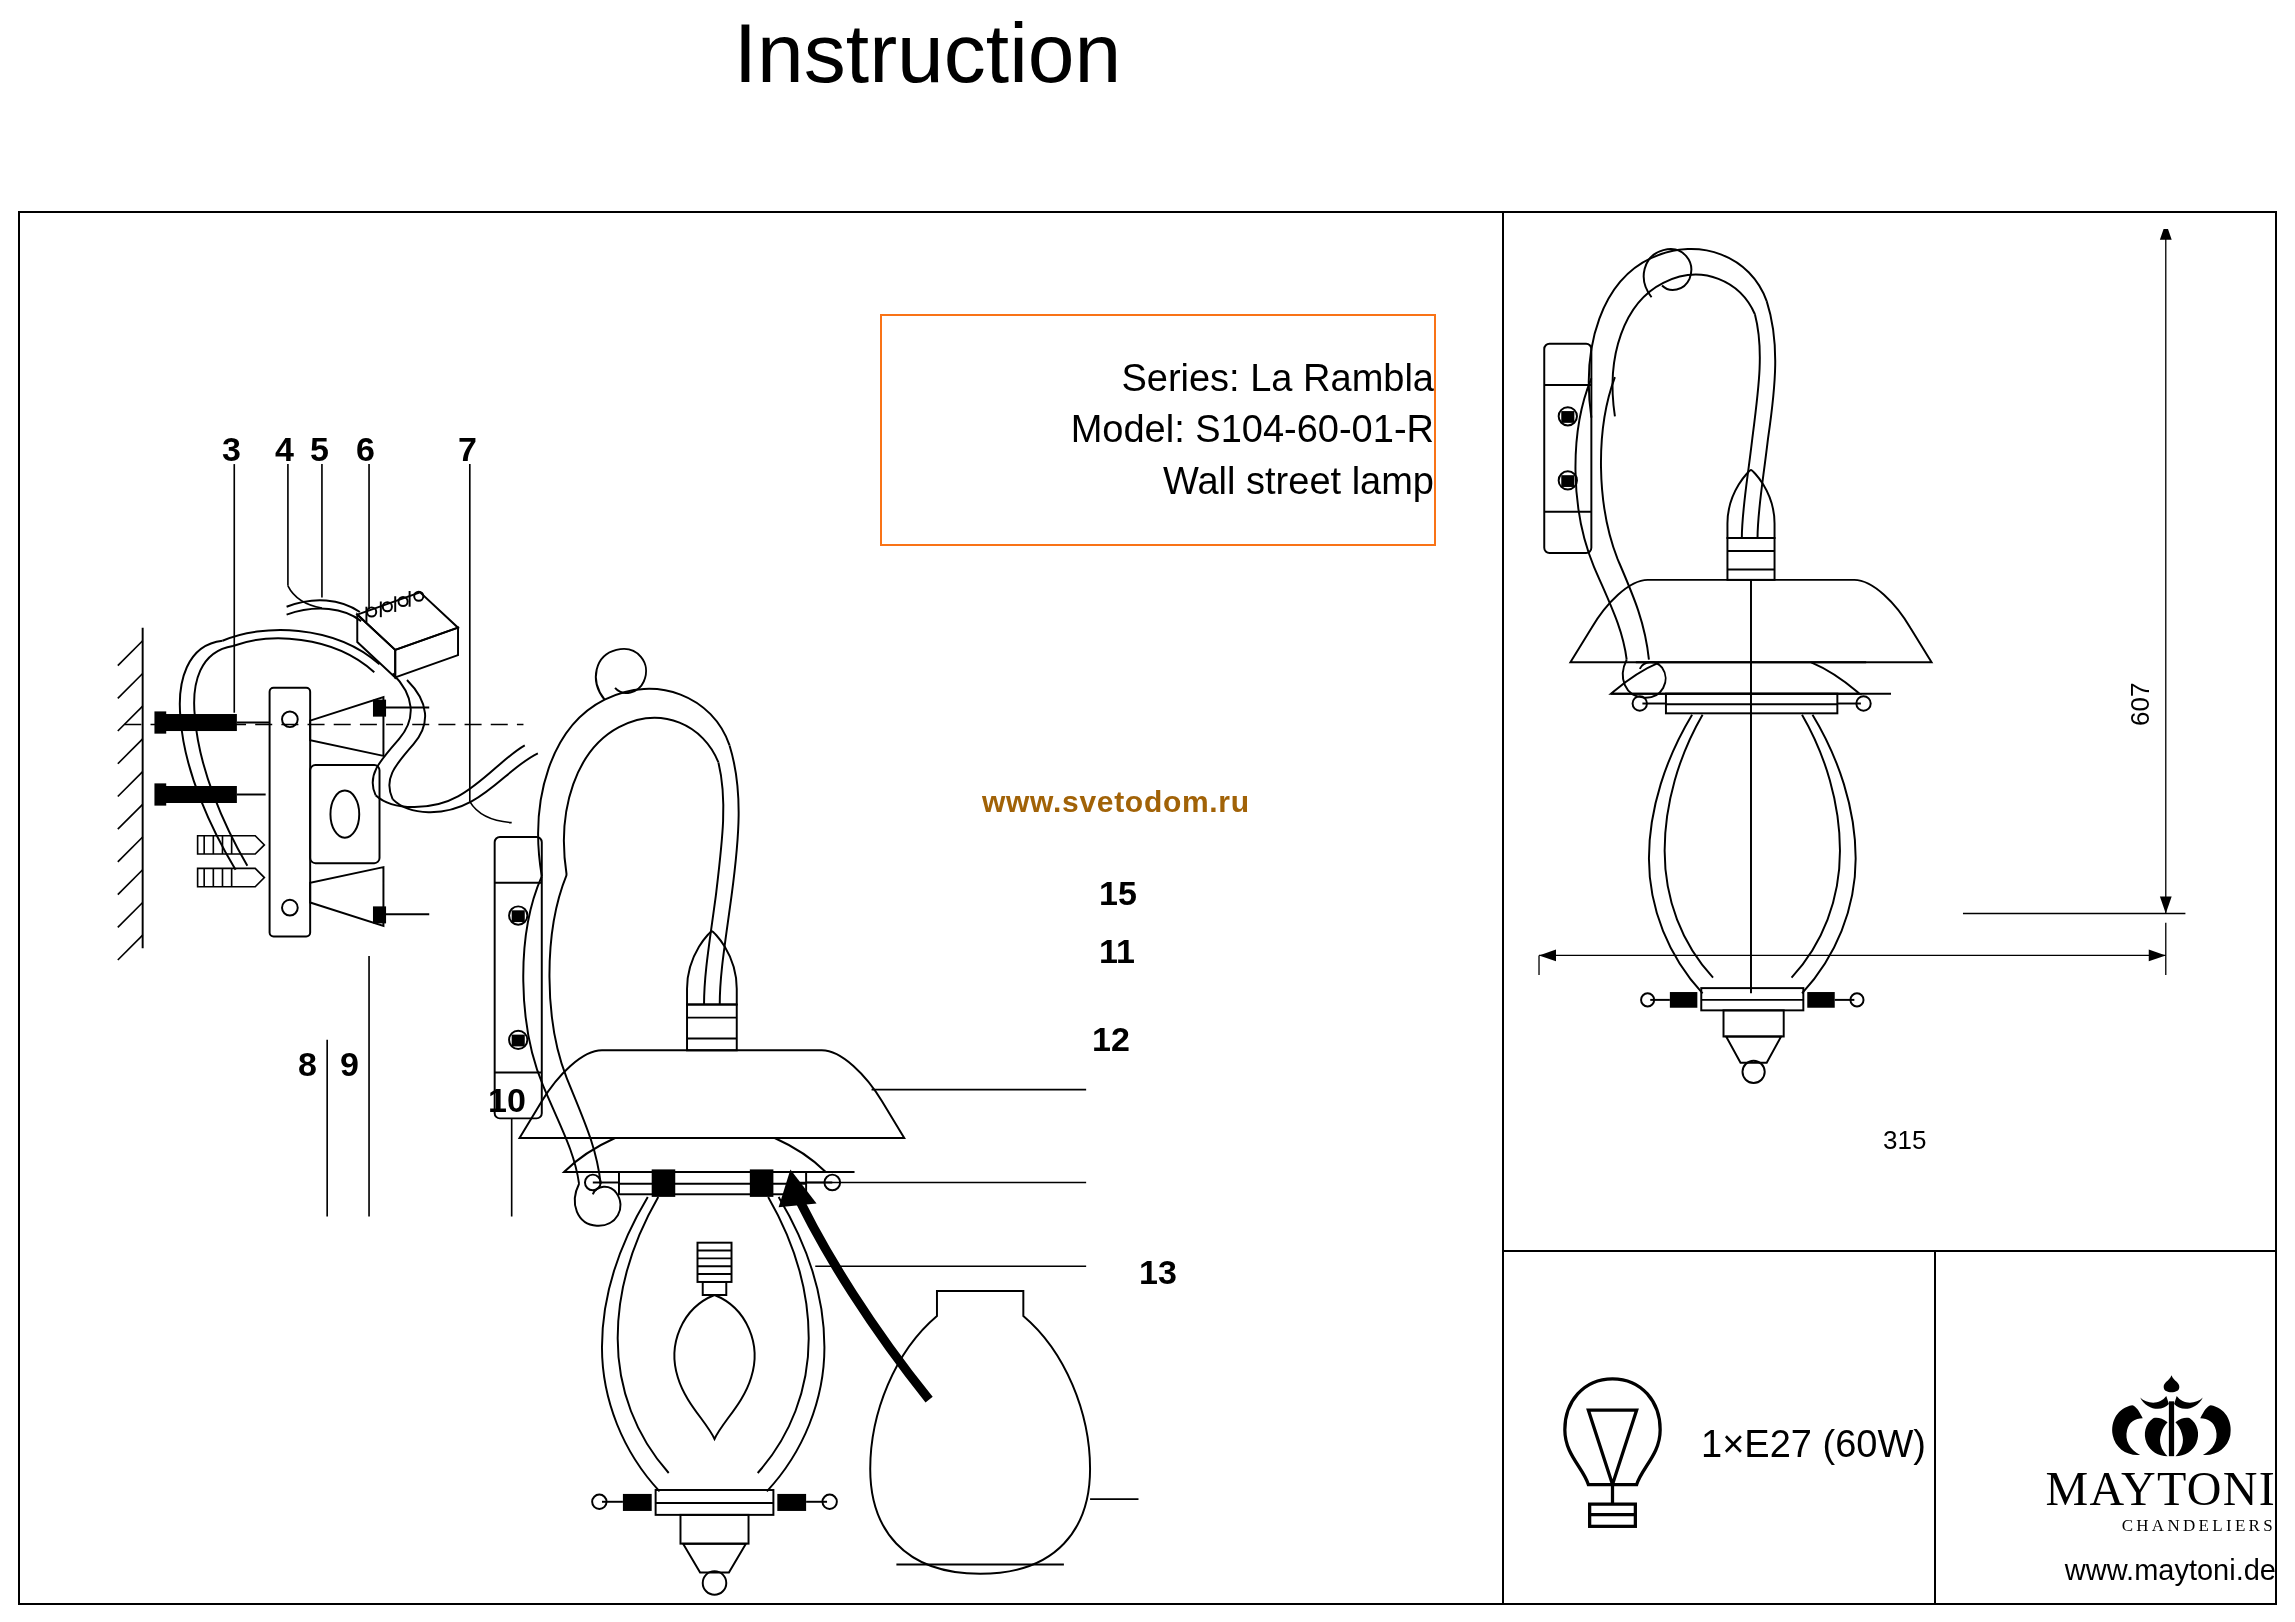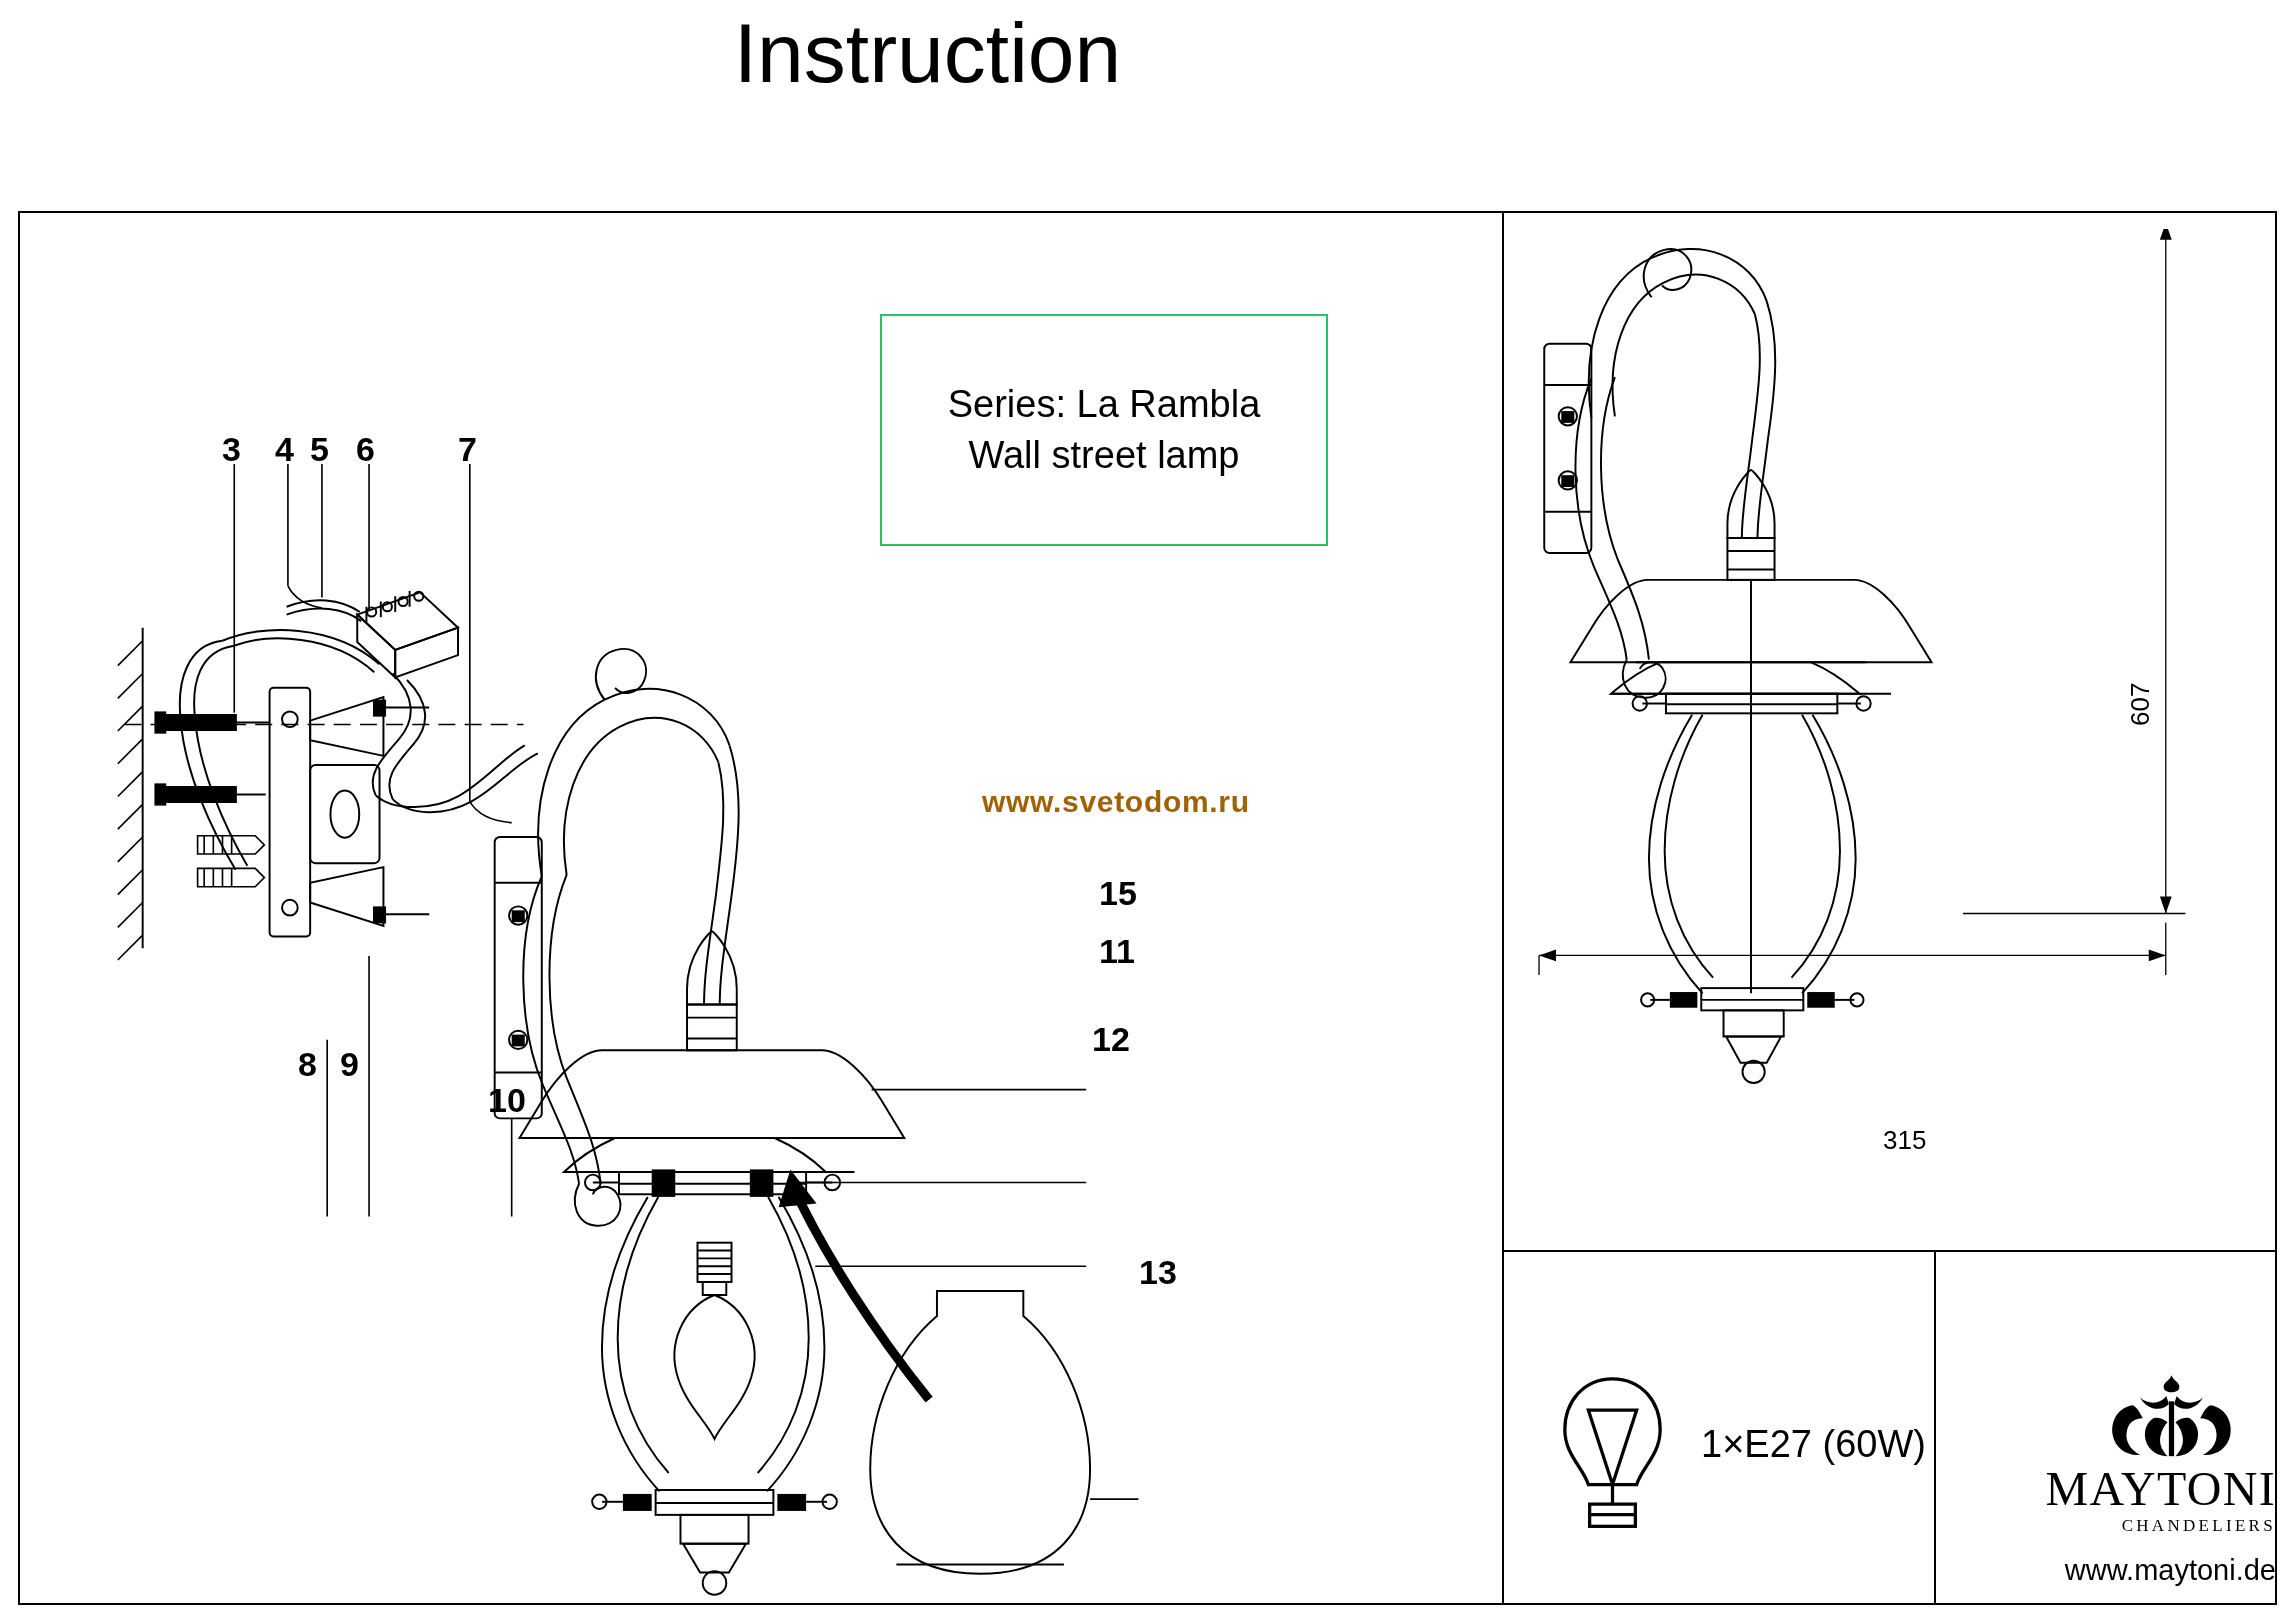--- a/index.html
+++ b/index.html
@@ -69,27 +69,27 @@
     width: 2px;
     height: 355px;
     background: #000;
   }
 
   
   .series-box {
     position: absolute;
     left: 880px;
     top: 314px;
-    width: 448px;
+    width: 556px;
     height: 232px;
-    border: 2px solid #22c55e;
+    border: 2px solid #f97316;
     box-sizing: border-box;
     display: flex;
     flex-direction: column;
-    align-items: center;
+    align-items: flex-end;
     justify-content: center;
     gap: 3.9px;
   }
   .series-box div {
     font-size: 38px;
     line-height: 1.25;
     white-space: nowrap;
   }
 
   
@@ -173,20 +173,21 @@
 
   <div class="doc-title">Instruction</div>
 
   <div class="frame"></div>
   <div class="v-divider"></div>
   <div class="h-divider"></div>
   <div class="v-divider-2"></div>
 
   <div class="series-box">
     <div>Series: La Rambla</div>
+    <div>Model: S104-60-01-R</div>
     <div>Wall street lamp</div>
   </div>
 
   <div class="watermark">www.svetodom.ru</div>
 
   <svg width="1466" height="1374" viewBox="0 0 2240 2100" style="position:absolute;left:26px;top:222px;">
     <g fill="none" stroke="#000" stroke-width="3">
 
       <line x1="178" y1="620" x2="178" y2="1110"></line>
       <g stroke-width="2.5">

